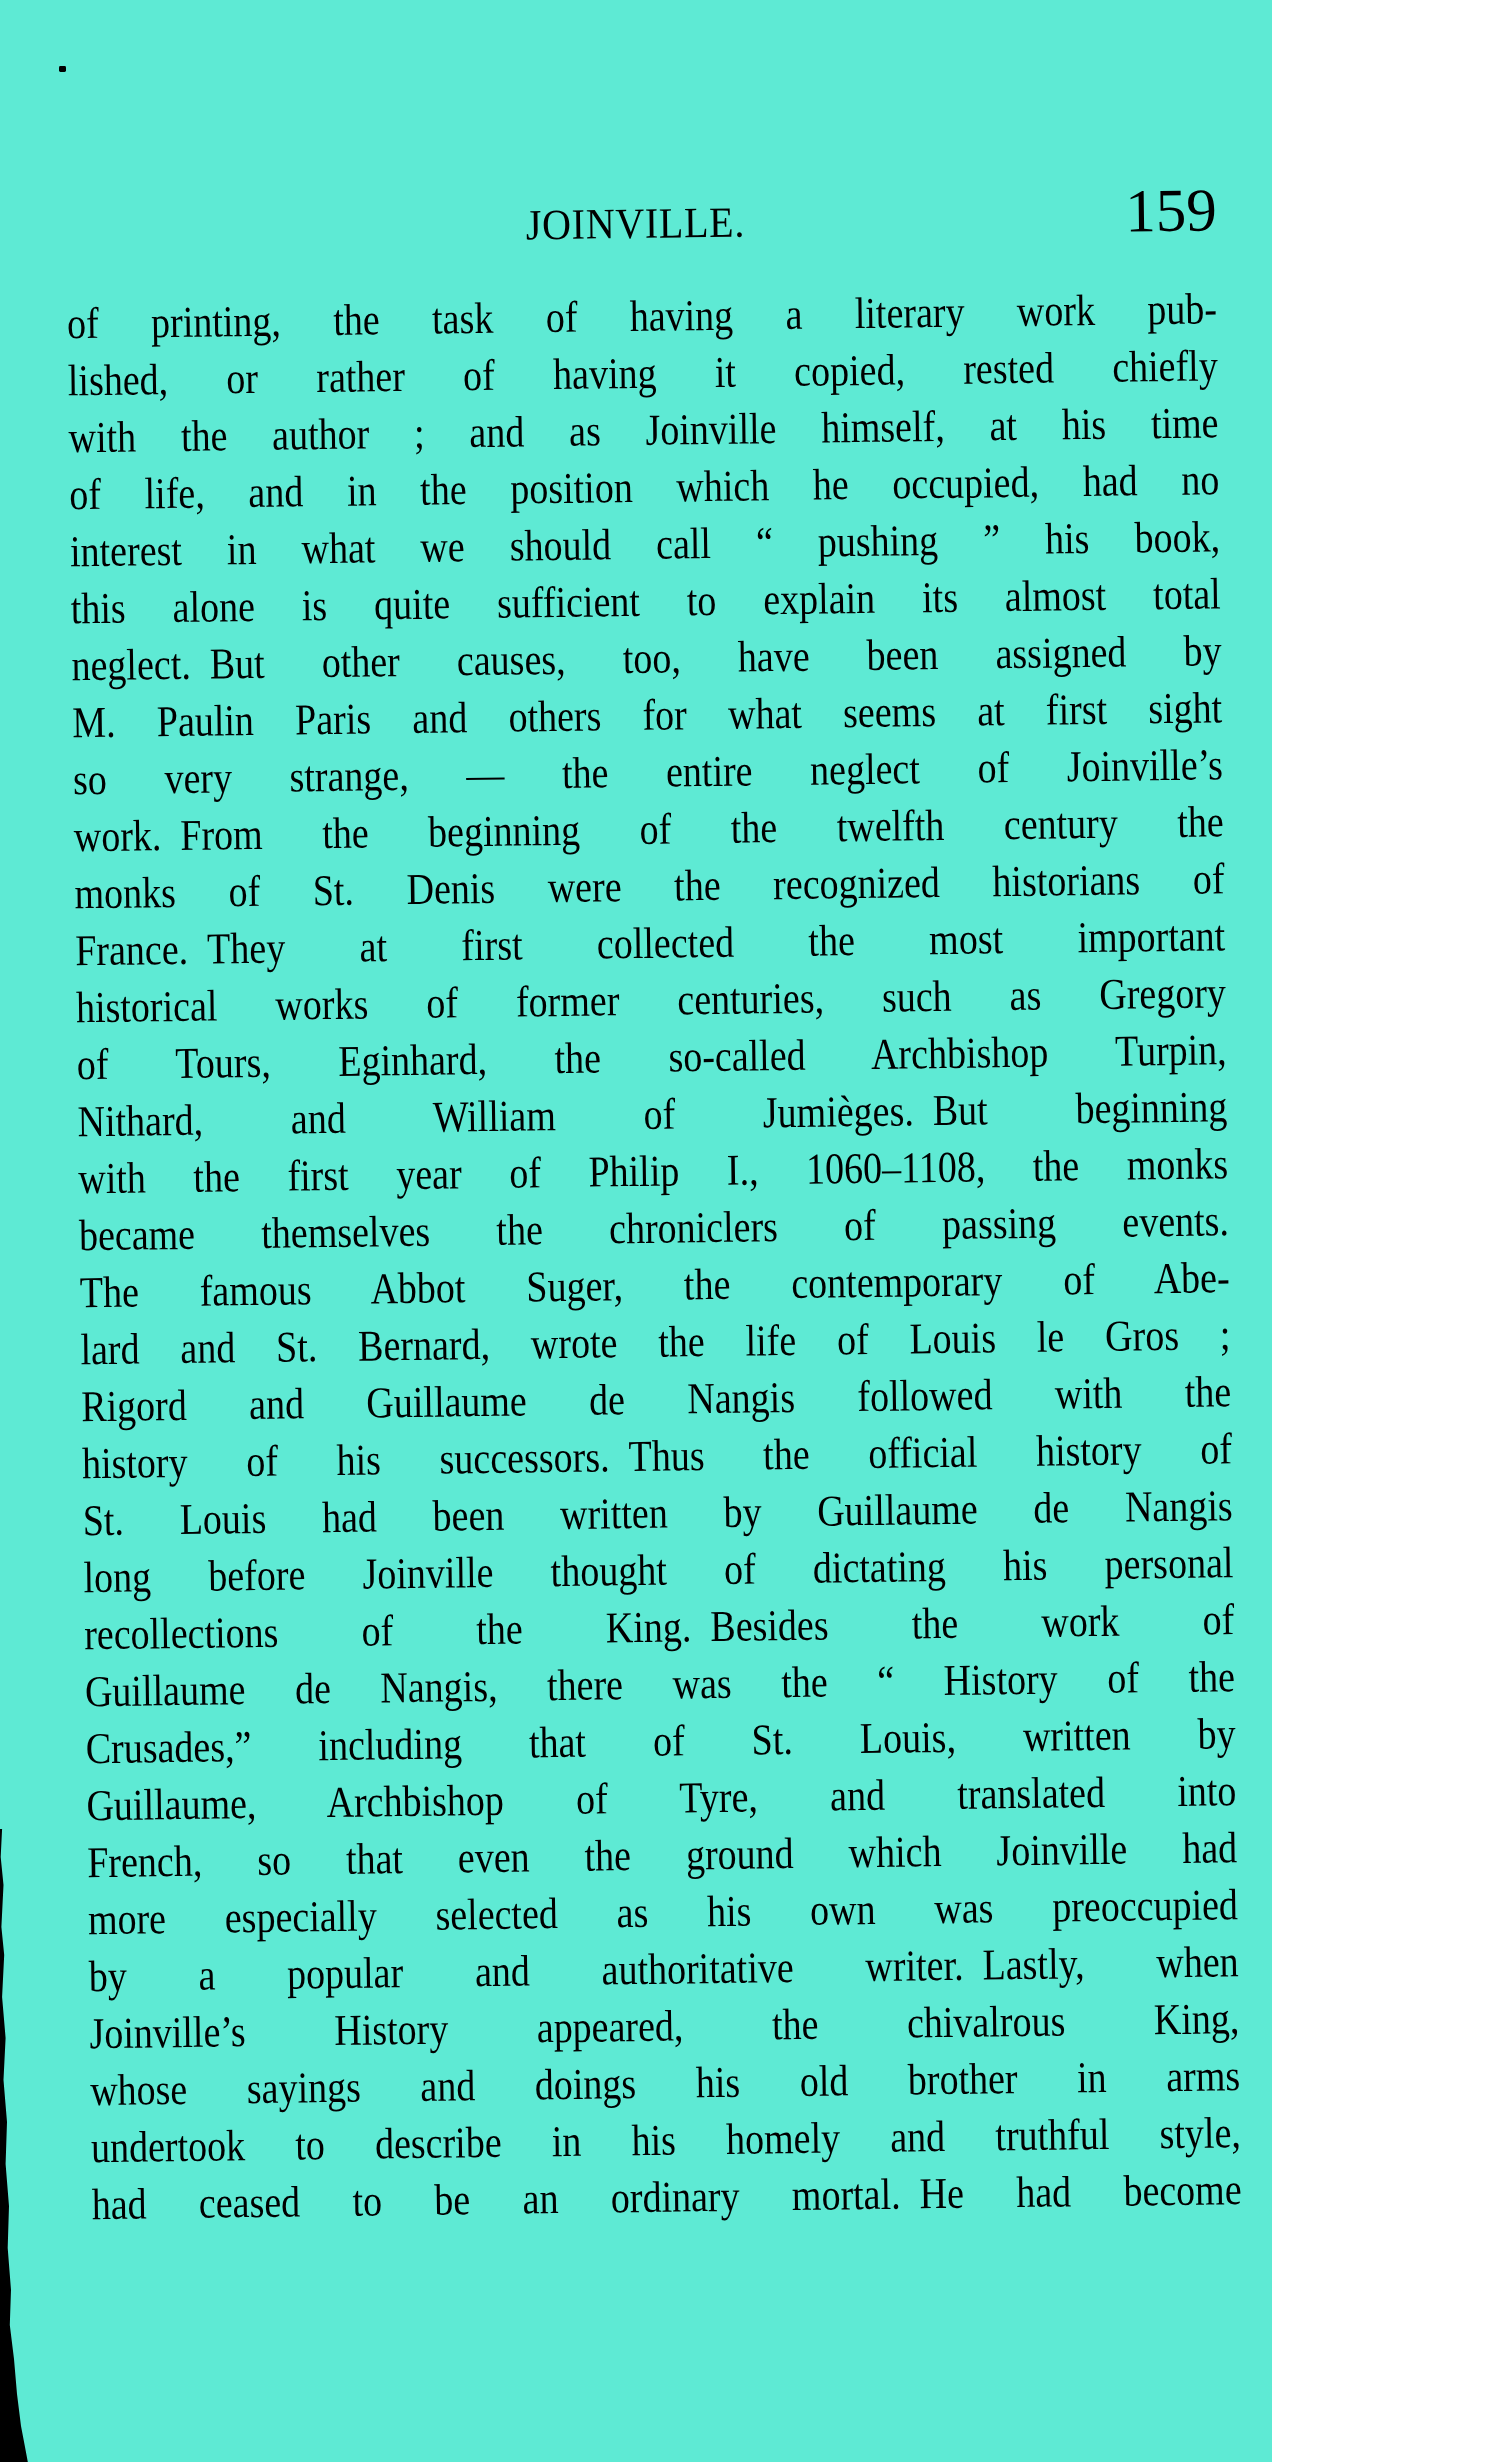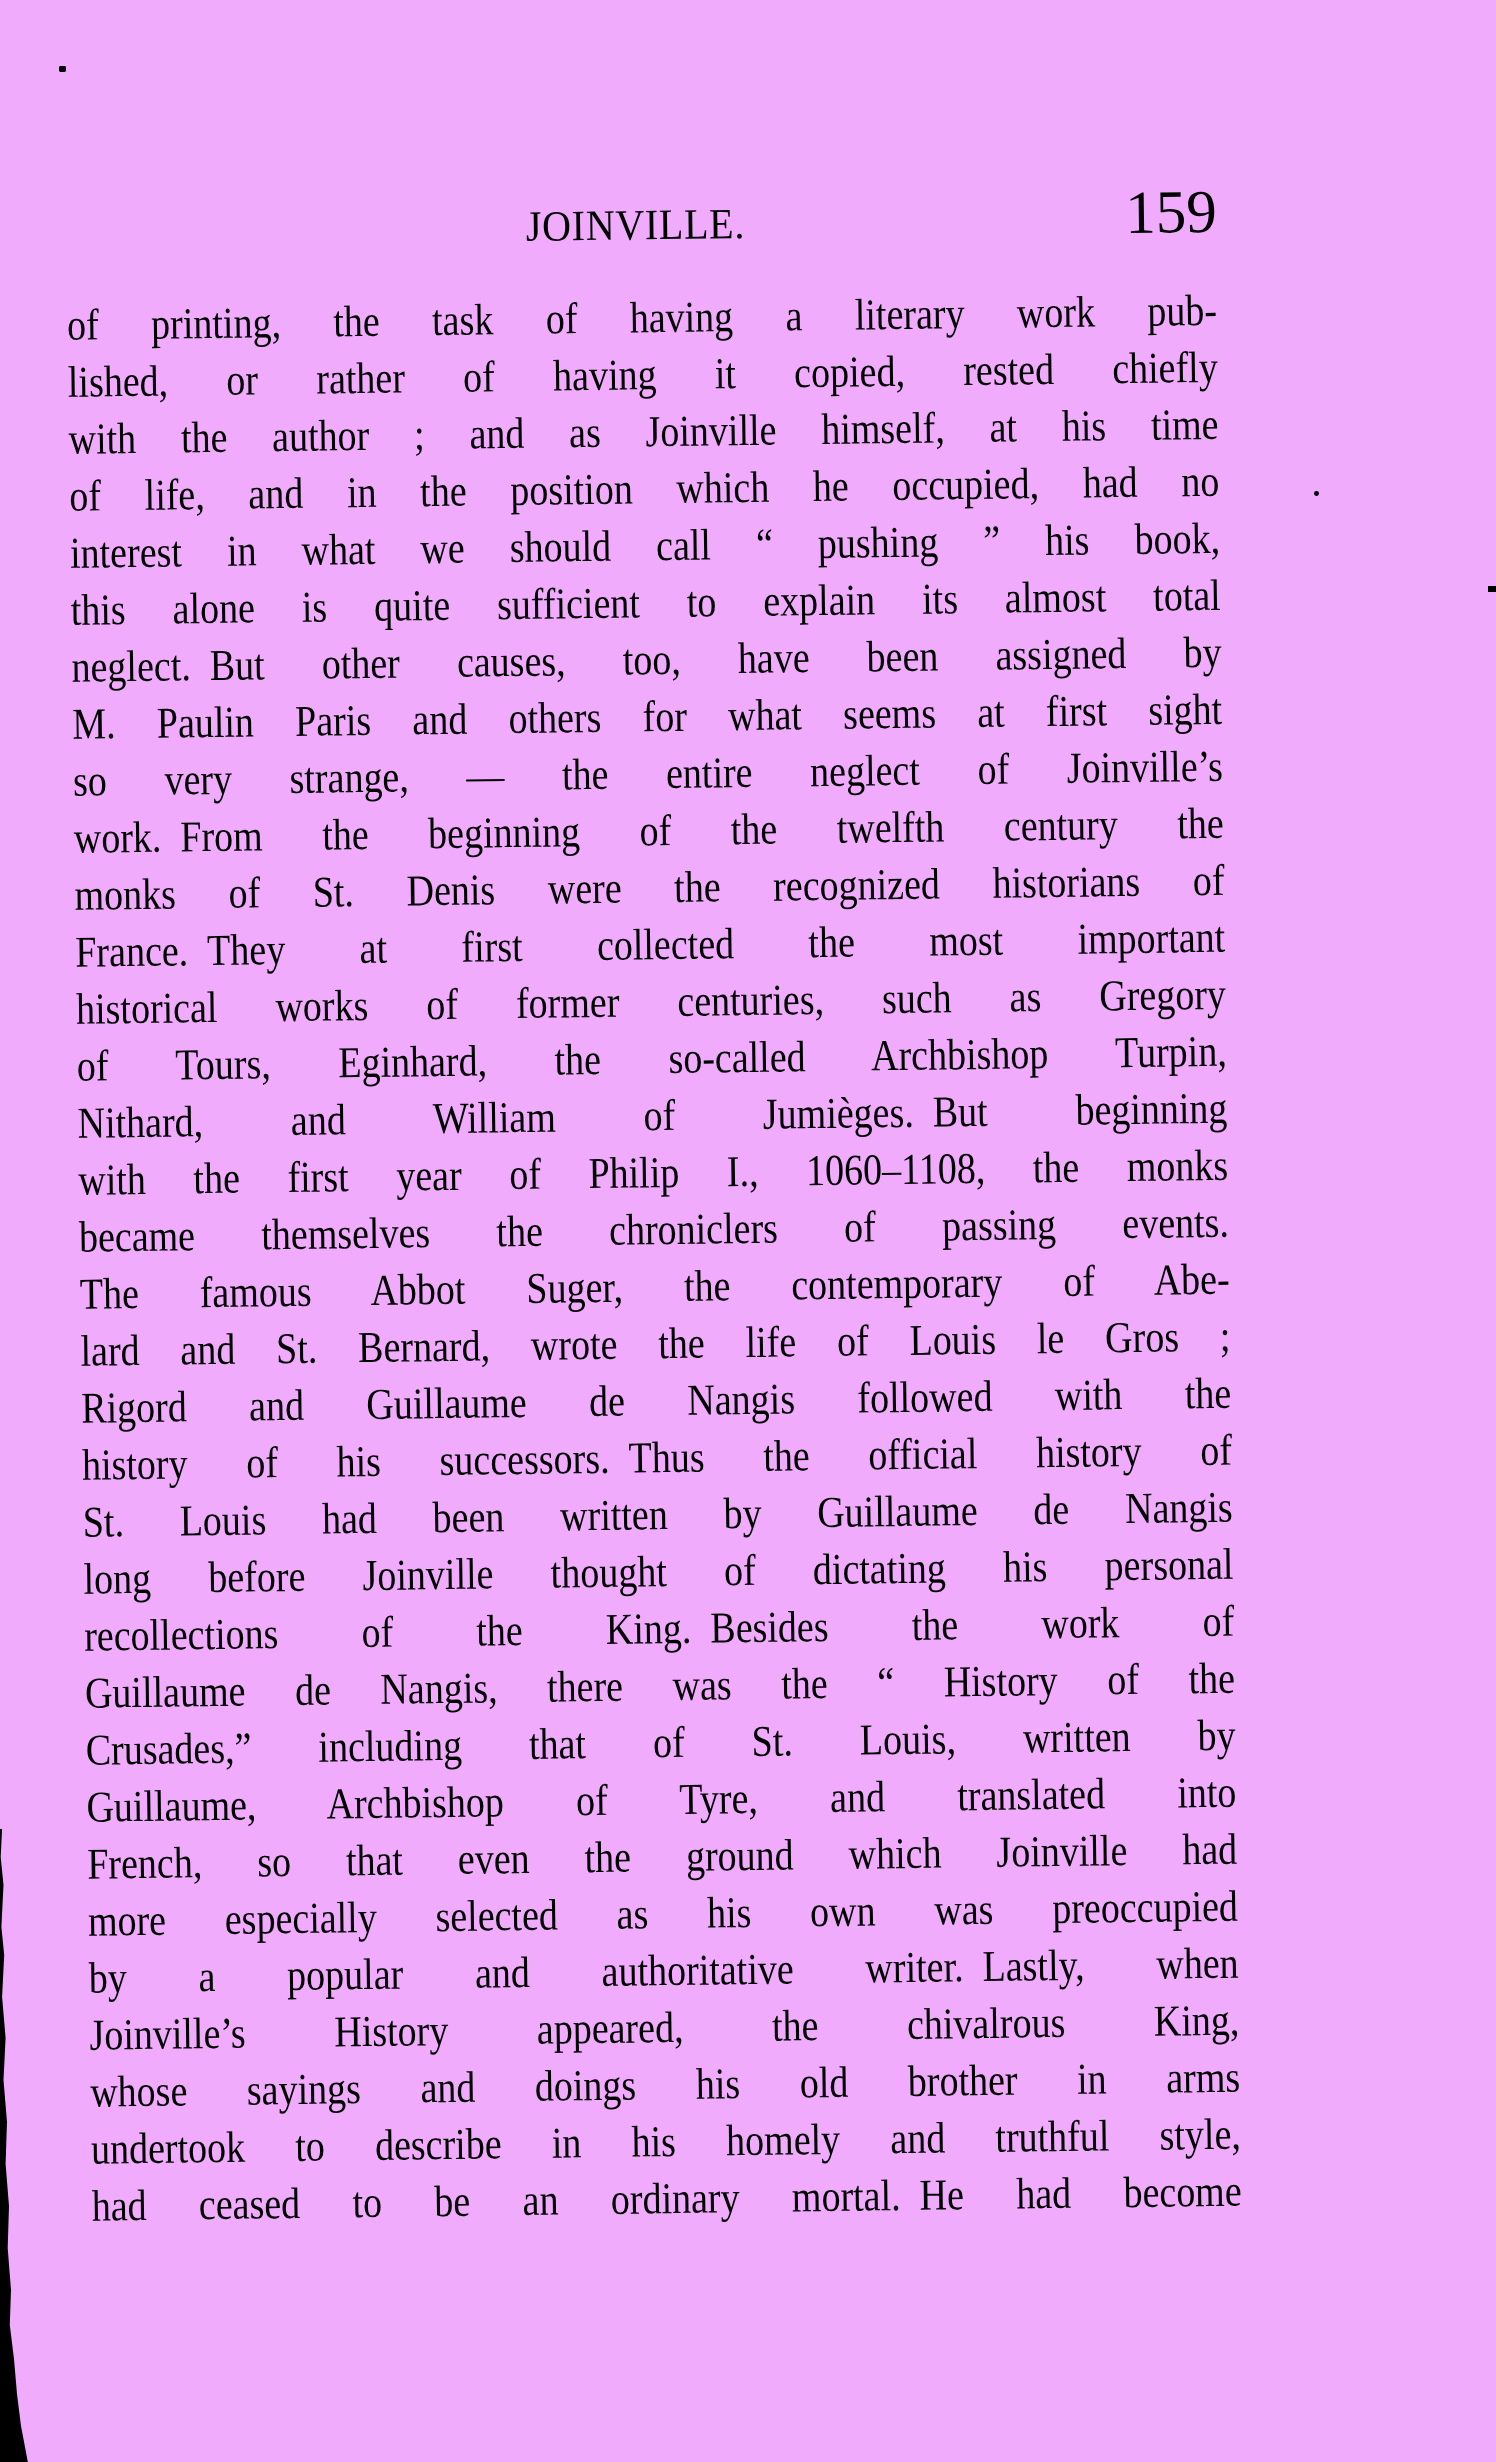--- a/index.html
+++ b/index.html
@@ -2,23 +2,23 @@
 <html style="font-size:11px"><head>
 <meta charset="utf-8">
 <style>
   html, body {
     margin: 0;
     padding: 0;
     background: #ffffff;
   }
   .page {
     position: relative;
-    width: 1496px;
+    width: 1272px;
     height: 2462px;
-    background: #f0abfc;
+    background: #5eead4;
     overflow: hidden;
     font-family: "Liberation Serif", "DejaVu Serif", serif;
     color: #000000;
   }
   
   .scan-rotate {
     position: absolute;
     inset: 0;
     transform: rotate(-0.75deg);
     transform-origin: 50% 50%;

